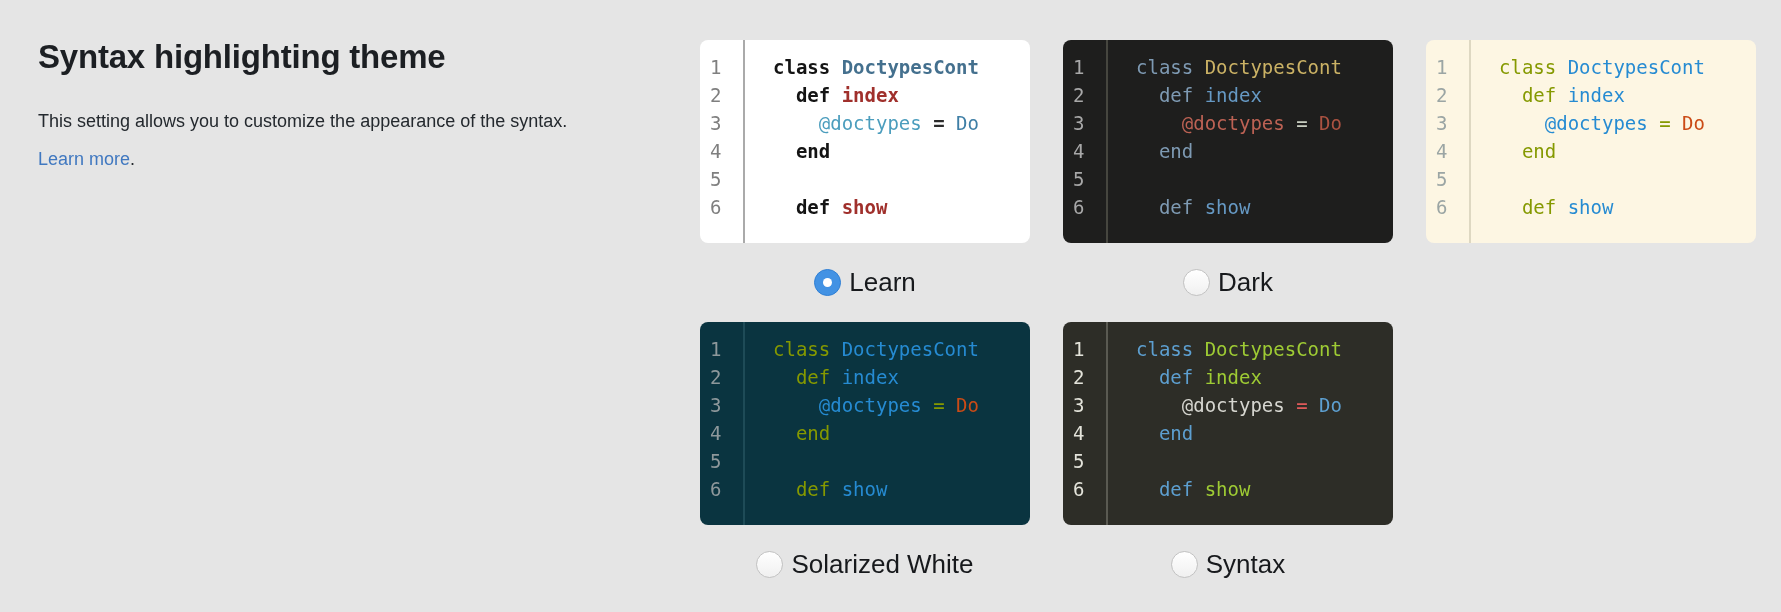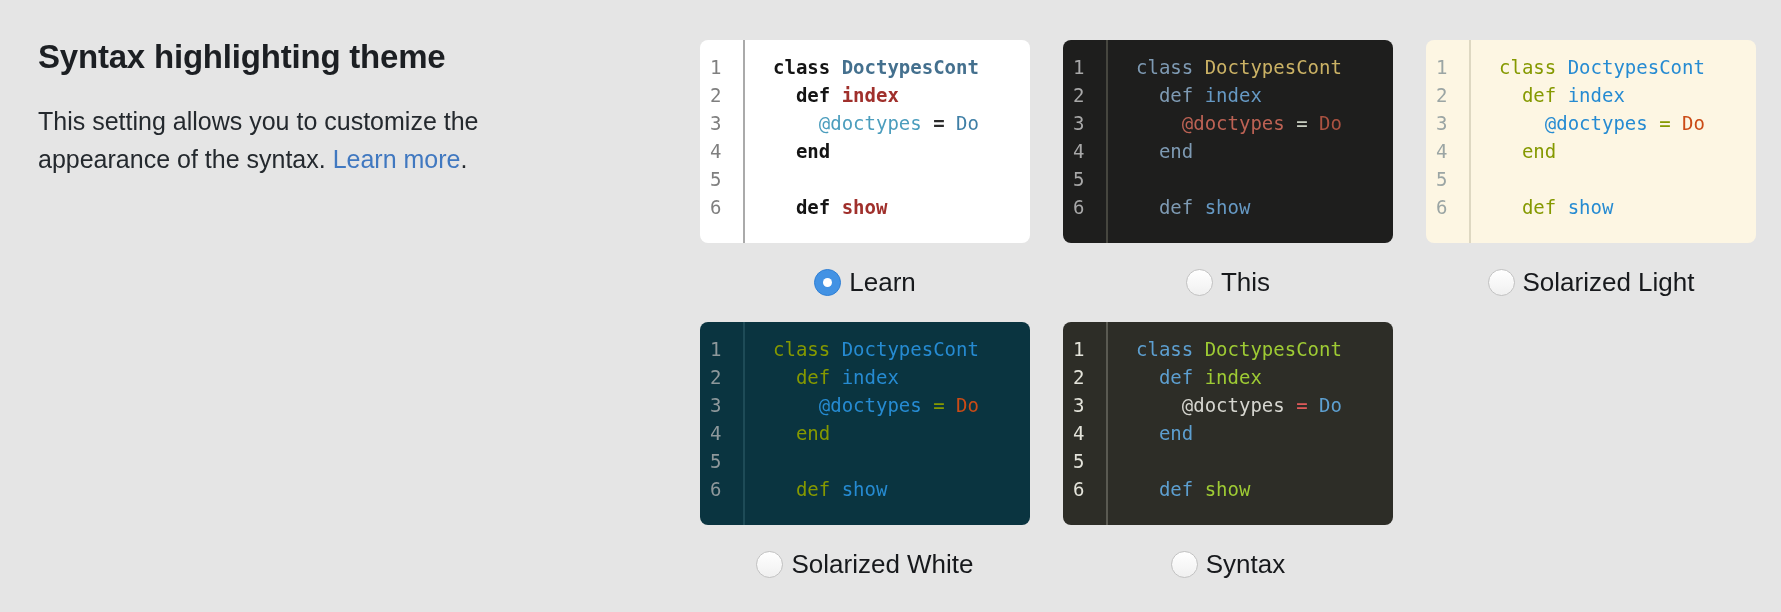--- a/index.html
+++ b/index.html
@@ -10,21 +10,21 @@
     background:#e5e5e5;
     font-family:"Liberation Sans", sans-serif;
   }
   
   .intro{position:absolute;left:38px;top:30px;width:620px;}
   .intro h1{
     font-size:33px;font-weight:700;color:#1c1f23;
     letter-spacing:-0.2px;margin:8px 0 26px 0;
   }
   .intro p{
-    font-size:25px;line-height:38px;color:#24292e;
+    font-size:18px;line-height:38px;color:#24292e;
     margin:0;width:552px;
   }
   .intro a{color:#4078c0;text-decoration:none;cursor:pointer;}
   
   .theme-grid{
     position:absolute;left:700px;top:40px;
     display:grid;grid-template-columns:repeat(3,330px);
     column-gap:33px;row-gap:25px;
   }
   .cell{display:flex;flex-direction:column;align-items:center;}
@@ -95,38 +95,34 @@
             <div class="ln">2</div>
             <div class="ln">3</div>
             <div class="ln">4</div>
             <div class="ln">5</div>
             <div class="ln">6</div>
           </div>
           <div class="codecol"><div class="line"><span style="color: rgb(126, 154, 179);">class</span><span style="color: rgb(201, 207, 193);"> </span><span style="color: rgb(203, 178, 101);">DoctypesCont</span></div><div class="line"><span style="color: rgb(201, 207, 193);">  </span><span style="color: rgb(126, 154, 179);">def</span><span style="color: rgb(201, 207, 193);"> </span><span style="color: rgb(102, 153, 196);">index</span></div><div class="line"><span style="color: rgb(201, 207, 193);">    </span><span style="color: rgb(189, 98, 84);">@doctypes</span><span style="color: rgb(201, 207, 193);"> </span><span style="color: rgb(201, 207, 193);">=</span><span style="color: rgb(201, 207, 193);"> </span><span style="color: rgb(171, 82, 65);">Do</span></div><div class="line"><span style="color: rgb(201, 207, 193);">  </span><span style="color: rgb(126, 154, 179);">end</span></div><div class="line">&nbsp;</div><div class="line"><span style="color: rgb(201, 207, 193);">  </span><span style="color: rgb(126, 154, 179);">def</span><span style="color: rgb(201, 207, 193);"> </span><span style="color: rgb(102, 153, 196);">show</span></div></div>
         </div>
         <div class="radio-row">
           <span class="radio unchecked"></span>
-          <span class="radio-label">This</span>
+          <span class="radio-label">Dark</span>
         </div>
       </div>
       <div class="cell">
         <div class="preview" style="background: rgb(253, 246, 227); --num: #9ba5a4; --div: #ded8c2;">
           <div class="gutter">
             <div class="ln">1</div>
             <div class="ln">2</div>
             <div class="ln">3</div>
             <div class="ln">4</div>
             <div class="ln">5</div>
             <div class="ln">6</div>
           </div>
           <div class="codecol"><div class="line"><span style="color: rgb(133, 153, 0);">class</span><span style="color: rgb(101, 123, 131);"> </span><span style="color: rgb(38, 139, 210);">DoctypesCont</span></div><div class="line"><span style="color: rgb(101, 123, 131);">  </span><span style="color: rgb(133, 153, 0);">def</span><span style="color: rgb(101, 123, 131);"> </span><span style="color: rgb(38, 139, 210);">index</span></div><div class="line"><span style="color: rgb(101, 123, 131);">    </span><span style="color: rgb(38, 139, 210);">@doctypes</span><span style="color: rgb(101, 123, 131);"> </span><span style="color: rgb(133, 153, 0);">=</span><span style="color: rgb(101, 123, 131);"> </span><span style="color: rgb(203, 75, 22);">Do</span></div><div class="line"><span style="color: rgb(101, 123, 131);">  </span><span style="color: rgb(133, 153, 0);">end</span></div><div class="line">&nbsp;</div><div class="line"><span style="color: rgb(101, 123, 131);">  </span><span style="color: rgb(133, 153, 0);">def</span><span style="color: rgb(101, 123, 131);"> </span><span style="color: rgb(38, 139, 210);">show</span></div></div>
-        </div>
-        <div class="radio-row">
-          <span class="radio unchecked"></span>
-          <span class="radio-label">Solarized Light</span>
         </div>
       </div>
       <div class="cell">
         <div class="preview" style="background: rgb(10, 52, 64); --num: #8e989b; --div: #1e4b57;">
           <div class="gutter">
             <div class="ln">1</div>
             <div class="ln">2</div>
             <div class="ln">3</div>
             <div class="ln">4</div>
             <div class="ln">5</div>

